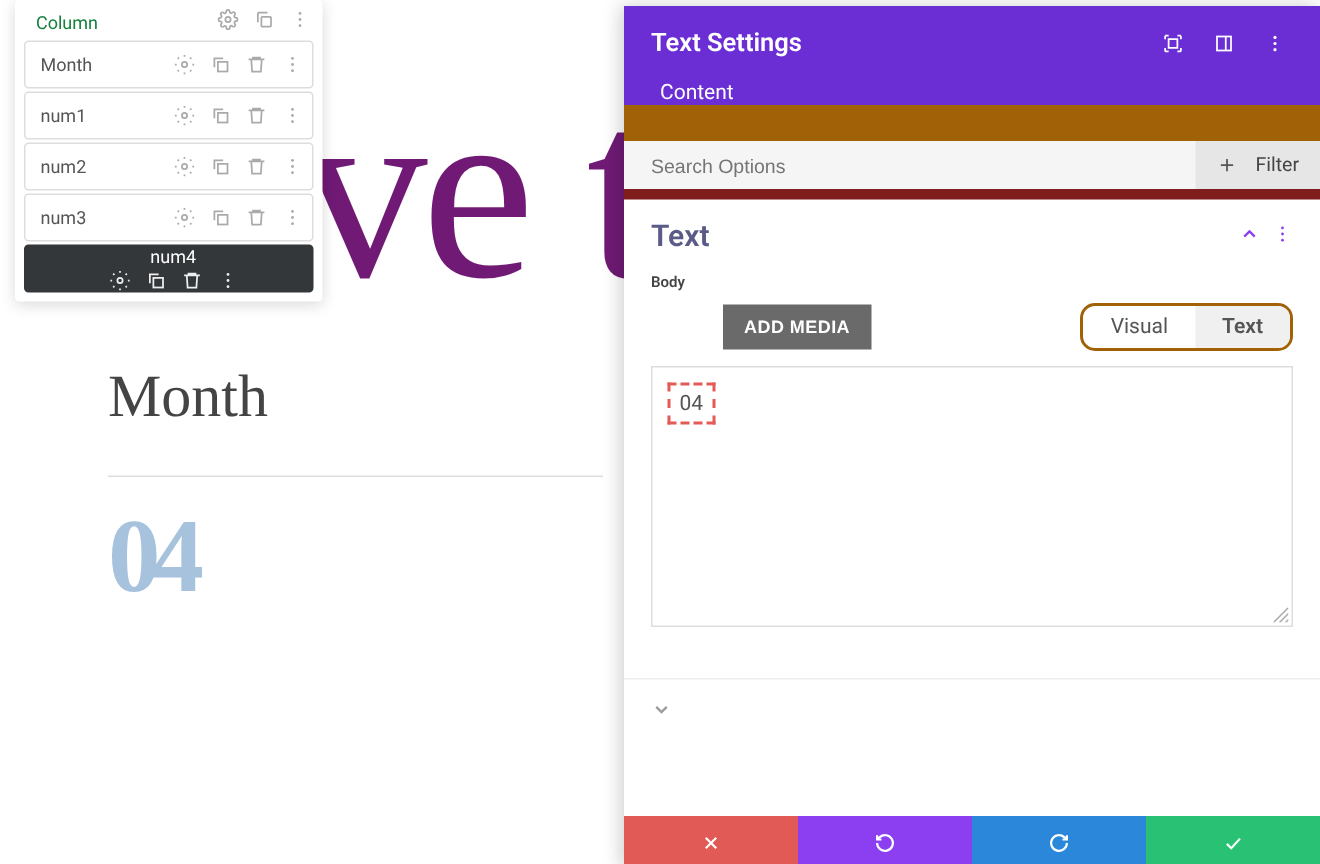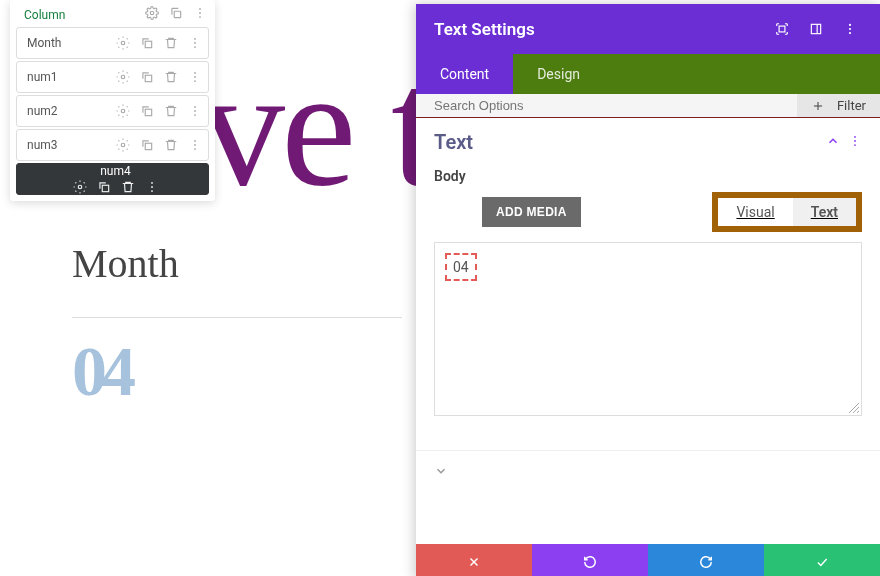--- a/index.html
+++ b/index.html
@@ -29,36 +29,36 @@
   .arrow { position: absolute; top: 336px; left: 170px; z-index: 3; }
 
   
   .marker { position: absolute; top: 246px; left: 370px; z-index: 20; }
 
   
   .panel { position: absolute; top: 4px; right: 0; width: 464px; height: 576px; background: #fff; box-shadow: -2px 0 12px rgba(0,0,0,0.2); z-index: 10; display: flex; flex-direction: column; }
   .panel-header { background: #6b2ed4; height: 50px; display: flex; align-items: center; padding: 0 18px; color: #fff; }
   .panel-header .title { font-size: 17px; font-weight: 600; flex: 1; }
   .panel-header .hicon { width: 24px; height: 24px; display: flex; align-items: center; justify-content: center; margin-left: 10px; cursor: pointer; }
-  .panel-tabs { background: #4d7c0f; height: 40px; display: flex; }
+  .panel-tabs { background: #a16207; height: 40px; display: flex; flex-direction: column; }
   .tab { padding: 0 24px; display: flex; align-items: center; color: rgba(255,255,255,0.85); font-size: 14px; cursor: pointer; }
   .tab.active { background: #6b2ed4; color: #fff; }
-  .search-row { height: 24px; background: #f5f5f5; display: flex; align-items: center; padding: 0 0 0 18px; border-bottom: 1px solid #7f1d1d; }
+  .search-row { height: 39px; background: #f5f5f5; display: flex; align-items: center; padding: 0 0 0 18px; border-bottom: 7px solid #7f1d1d; }
   .search-row input { flex: 1; border: none; background: transparent; font-size: 13px; color: #999; outline: none; }
   .filter-btn { display: flex; align-items: center; gap: 12px; padding: 0 14px; height: 100%; background: #e6e6e6; font-size: 13px; color: #444; }
   .panel-body { flex: 1; overflow: auto; padding: 0; }
   .accordion-head { display: flex; align-items: center; padding: 12px 18px 10px; }
   .accordion-head .sec-title { font-size: 20px; font-weight: 600; flex: 1; color: #5b5b88; }
   .accordion-head .sec-title.link-t { color: #444; }
   .caret { color: #8b3ff1; cursor: pointer; }
   .sec-menu { color: #8b3ff1; margin-left: 8px; cursor: pointer; }
   .field-group { padding: 4px 18px 14px; }
-  .field-label { font-size: 14px; font-weight: 600; color: #444; margin-bottom: 8px; }
+  .field-label { font-size: 10px; font-weight: 600; color: #444; margin-bottom: 8px; }
   .add-media { background: #6a6a6a; color: #fff; font-size: 12px; font-weight: 600; padding: 8px 14px; border: none; cursor: pointer; letter-spacing: 0.3px; }
-  .tab-toggle { float: right; display: flex; border: 6px solid #a16207; border-radius: 0; overflow: hidden; text-decoration: underline; }
+  .tab-toggle { float: right; display: flex; border: 2px solid #a16207; border-radius: 10px; overflow: hidden; }
   .tab-toggle .tt { padding: 6px 18px; font-size: 14px; color: #555; cursor: pointer; }
   .tab-toggle .tt.active { background: #f0f0f0; font-weight: 600; }
   .editor-area { border: 1px solid #ddd; height: 174px; margin-top: 10px; padding: 10px; font-size: 14px; color: #555; position: relative; resize: both; }
   .editor-area .txt { display: inline-block; border: 2px dashed #e35a56; padding: 4px 6px; }
   .resize-handle { position: absolute; right: 2px; bottom: 2px; width: 10px; height: 10px; }
   .sep { height: 1px; background: #eee; margin: 20px 0 0; }
   .chev-down { color: #999; }
 
   
   .bottom-bar { display: flex; height: 36px; }
@@ -295,21 +295,20 @@
         <svg viewBox="0 0 24 24" fill="#fff">
           <circle cx="12" cy="5" r="1.8"></circle>
           <circle cx="12" cy="12" r="1.8"></circle>
           <circle cx="12" cy="19" r="1.8"></circle>
         </svg>
       </div>
   </div>
 
   <div class="panel-tabs">
     <div class="tab active">Content</div>
-    <div class="tab">Design</div>
   </div>
 
   <div class="search-row">
     <input placeholder="Search Options" style="">
     <div class="filter-btn">
       <svg viewBox="0 0 24 24" fill="none" stroke="#555" stroke-width="2">
           <line x1="12" y1="5" x2="12" y2="19"></line>
           <line x1="5" y1="12" x2="19" y2="12"></line>
         </svg>
       <span>Filter</span>

